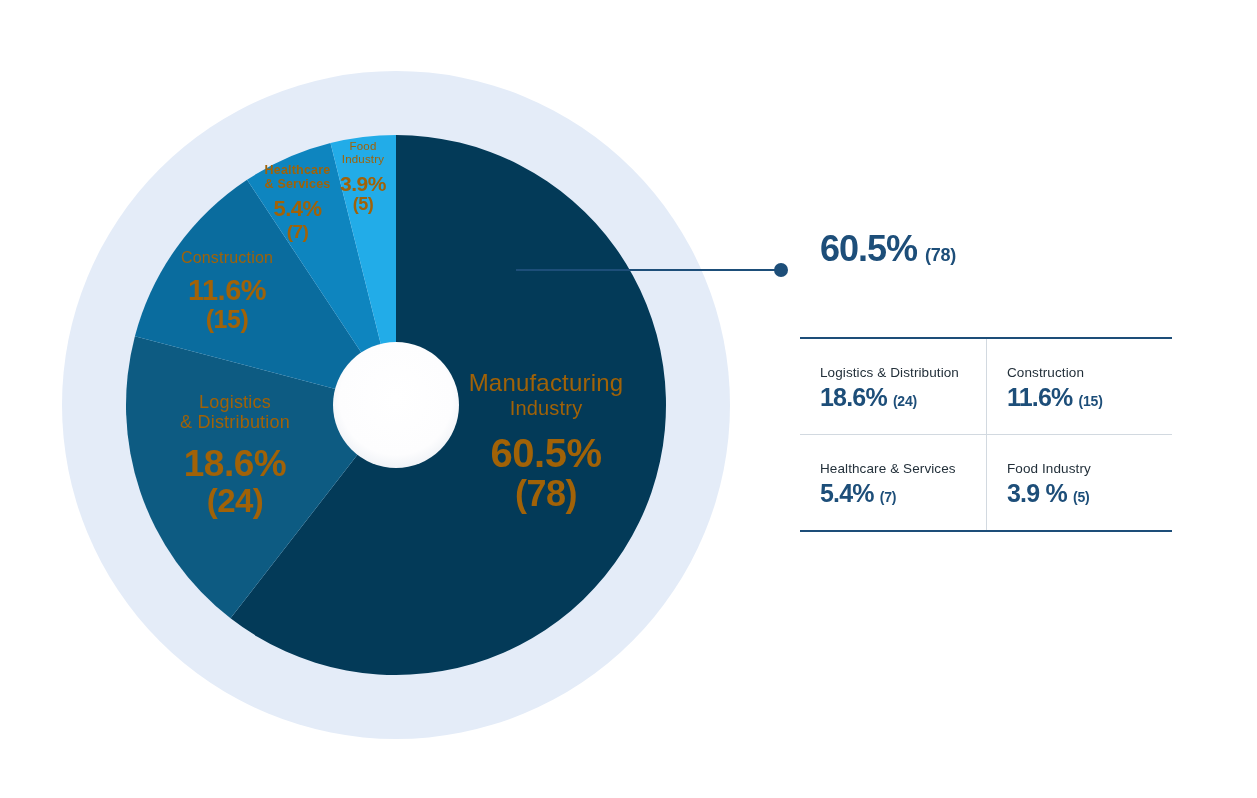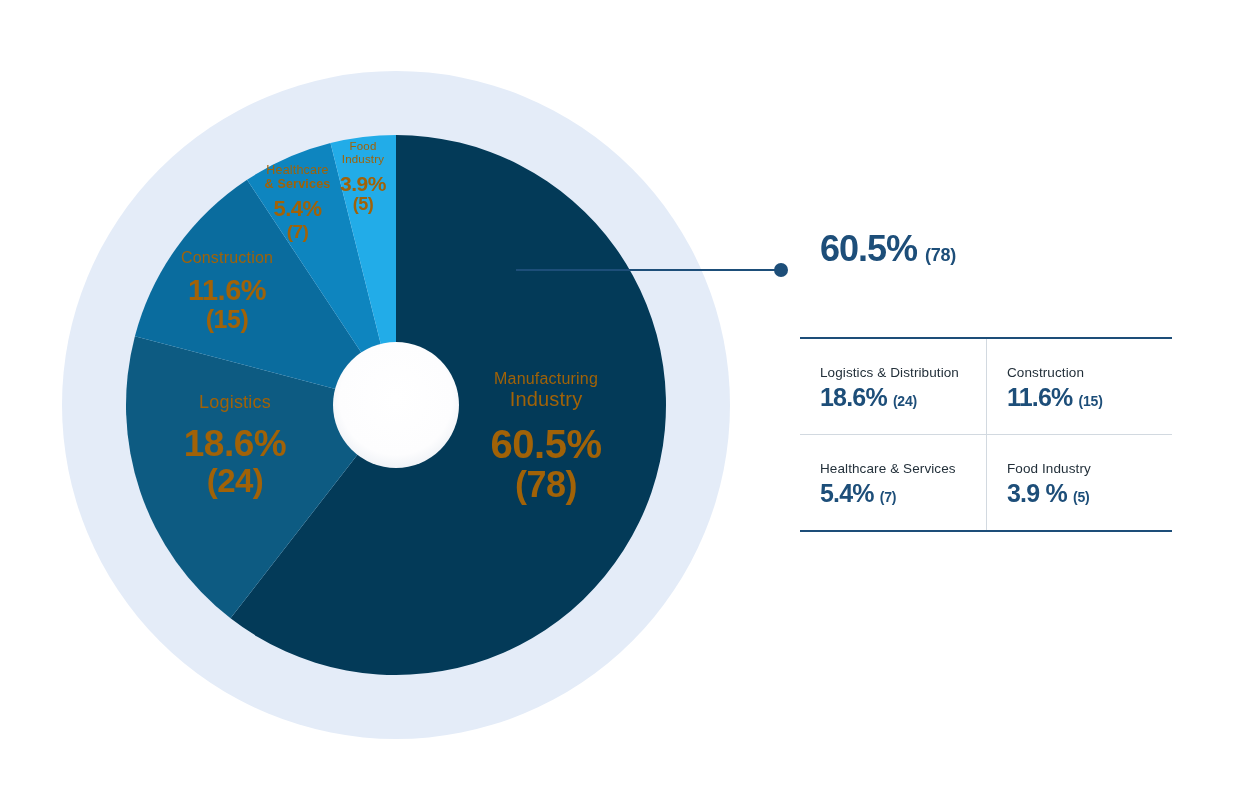--- a/index.html
+++ b/index.html
@@ -157,40 +157,41 @@
         <path d="M 396 405 L 330.4982076852398 143.06581894767152 A 270 270 0 0 1 395.99999999999994 135 Z" fill="#22ace8"></path>
       </g>
 
     <circle id="hub" cx="396" cy="405" r="63" fill="url(#hubGrad)"></circle>
 
     <line id="callout-line" x1="516" y1="270" x2="778" y2="270" stroke="#1d4e79" stroke-width="1.8"></line>
     <circle id="callout-dot" cx="781" cy="270" r="7" fill="#1d4e79"></circle>
   </svg>
 
   <div class="slice-label" id="lbl-0" style="left:406px; top:370px; width:280px;">
-    <div class="slice-name" style="font-size:16px;">Manufacturing</div>
+    <div class="slice-name" style="font-size:24px;">Manufacturing</div>
     <div class="slice-name" style="font-size:20px;">Industry</div>
     <div class="slice-pct" style="font-size:40px; margin-top:12px;">60.5%</div>
     <div class="slice-count" style="font-size:36px; margin-top:-2px;">(78)</div>
   </div>
 
   <div class="slice-label" id="lbl-1" style="left:115px; top:392px; width:240px;text-align:center;">
     <div class="slice-name" style="font-size:18px;">Logistics</div>
+    <div class="slice-name" style="font-size:18px;">&amp; Distribution</div>
     <div class="slice-pct" style="font-size:37px; margin-top:11px;">18.6%</div>
     <div class="slice-count" style="font-size:33px; margin-top:-2px;">(24)</div>
   </div>
 
   <div class="slice-label" id="lbl-2" style="left:147px; top:249px; width:160px;">
     <div class="slice-name" style="font-size:16px;">Construction</div>
     <div class="slice-pct" style="font-size:29px; margin-top:7px;">11.6%</div>
     <div class="slice-count" style="font-size:25px; margin-top:-1px;">(15)</div>
   </div>
 
   <div class="slice-label" id="lbl-3" style="left:245px; top:163px; width:105px;">
-    <div class="slice-name" style="font-size:12.5px; font-weight:400;">Healthcare</div>
+    <div class="slice-name" style="font-size:12.5px; font-weight:700;">Healthcare</div>
     <div class="slice-name" style="font-size:12.5px; font-weight:700;">&amp; Services</div>
     <div class="slice-pct" style="font-size:22px; margin-top:6px;">5.4%</div>
     <div class="slice-count" style="font-size:19px; margin-top:-1px;">(7)</div>
   </div>
 
   <div class="slice-label" id="lbl-4" style="left:323px; top:140px; width:80px;">
     <div class="slice-name" style="font-size:11.5px;">Food</div>
     <div class="slice-name" style="font-size:11.5px;">Industry</div>
     <div class="slice-pct" style="font-size:21px; margin-top:6px;">3.9%</div>
     <div class="slice-count" style="font-size:18px; margin-top:-1px;">(5)</div>

